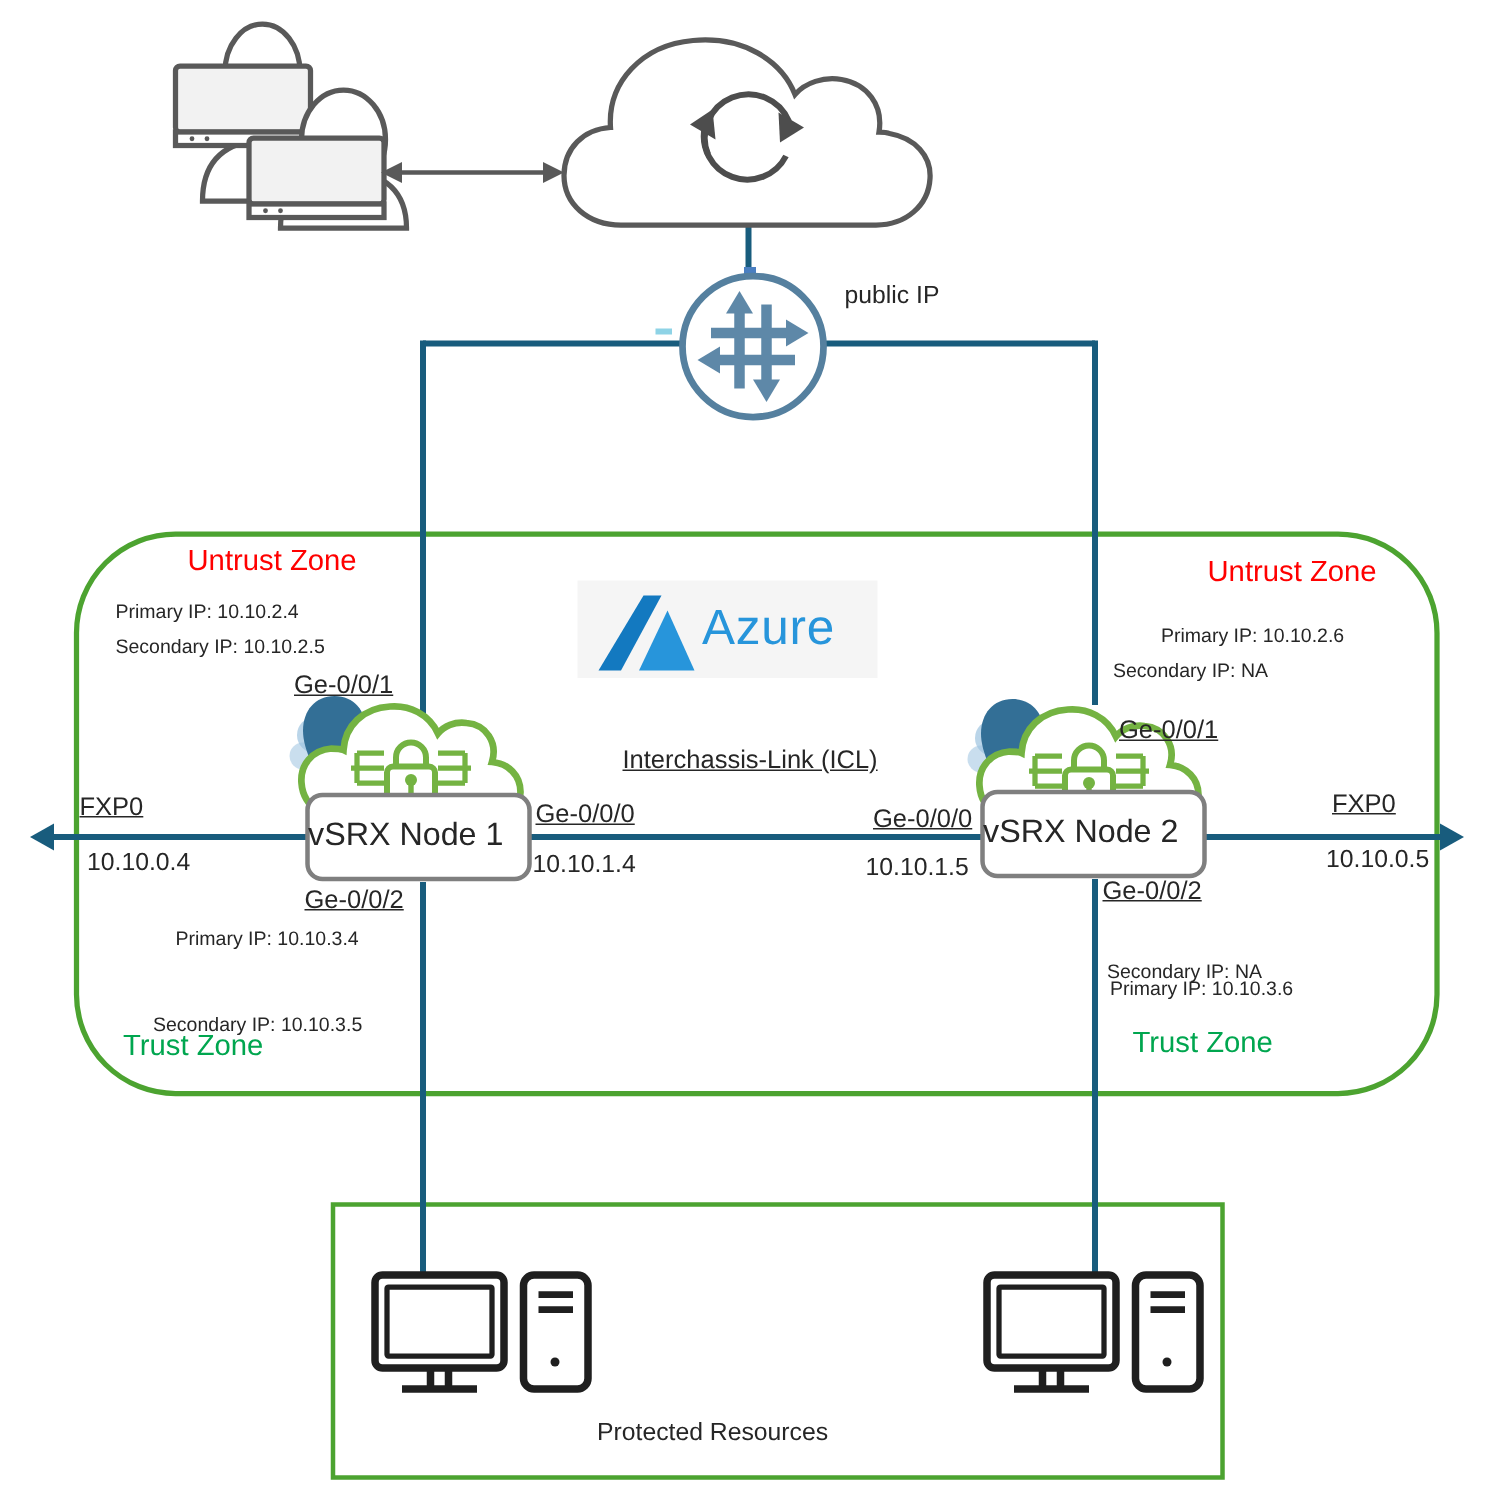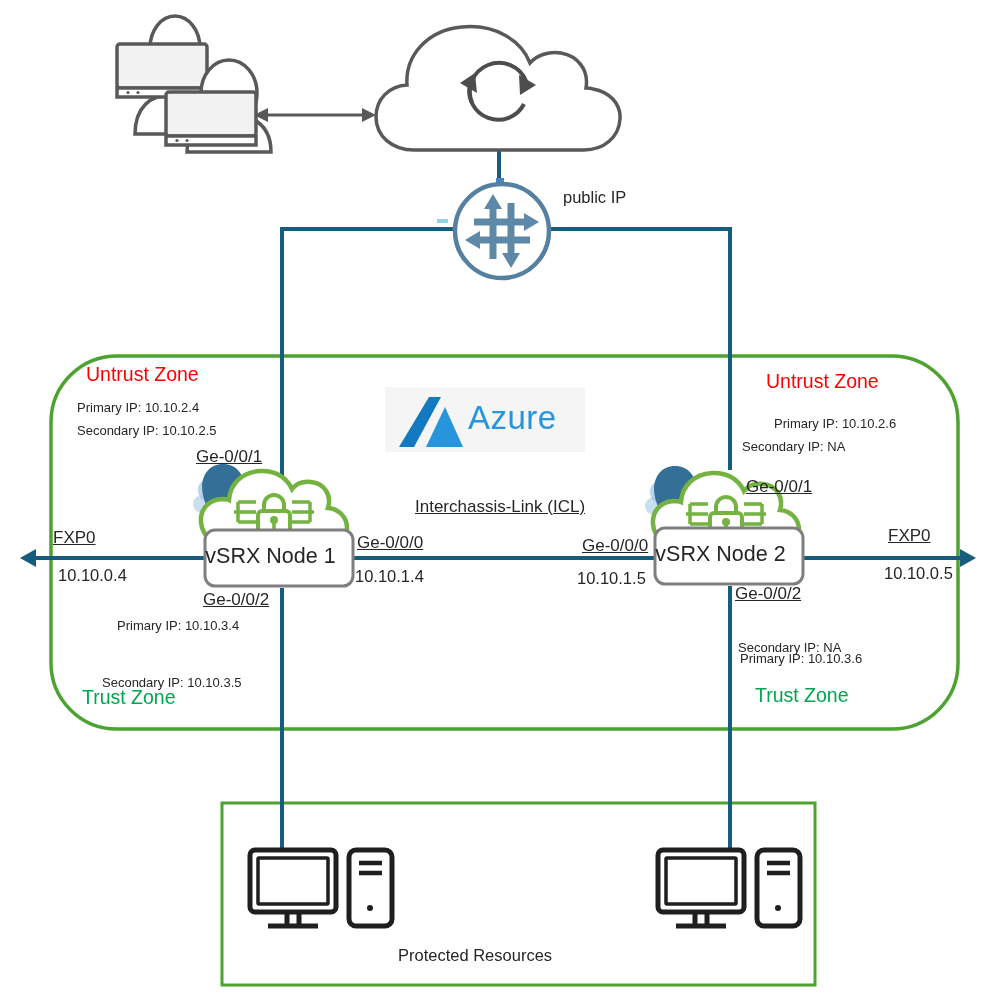--- a/index.html
+++ b/index.html
@@ -11,21 +11,21 @@
   }
   html,body{margin:0;padding:0;background:#fff;}
   #stage{position:relative;width:994px;height:994px;background:#fff;overflow:hidden;
          font-family:"Liberation Sans","DejaVu Sans",sans-serif;color:var(--text-dark);}
   #art{position:absolute;left:0;top:0;z-index:1;}
   .lbl{position:absolute;z-index:2;white-space:nowrap;color:var(--text-dark);line-height:1.15;text-align:center;}
   .s15{font-size:13px;}
   .s16{font-size:16.5px;}
   .s17{font-size:17px;text-decoration:underline;}
   .title{font-size:19.5px;}
-  .red{color:var(--untrust-red);}
+  .red{color:var(--untrust-red);margin-left:39px;}
   .green{color:var(--trust-green);}
   .nodelbl{font-size:21.5px;width:131px;text-align:center;}
   .azure-word{font-size:33px;color:var(--azure-blue);letter-spacing:.5px;}
 </style>
 </head>
 <body>
 
 <div id="stage">
 
   <svg id="art" width="994" height="994" viewBox="0 0 994 994">

